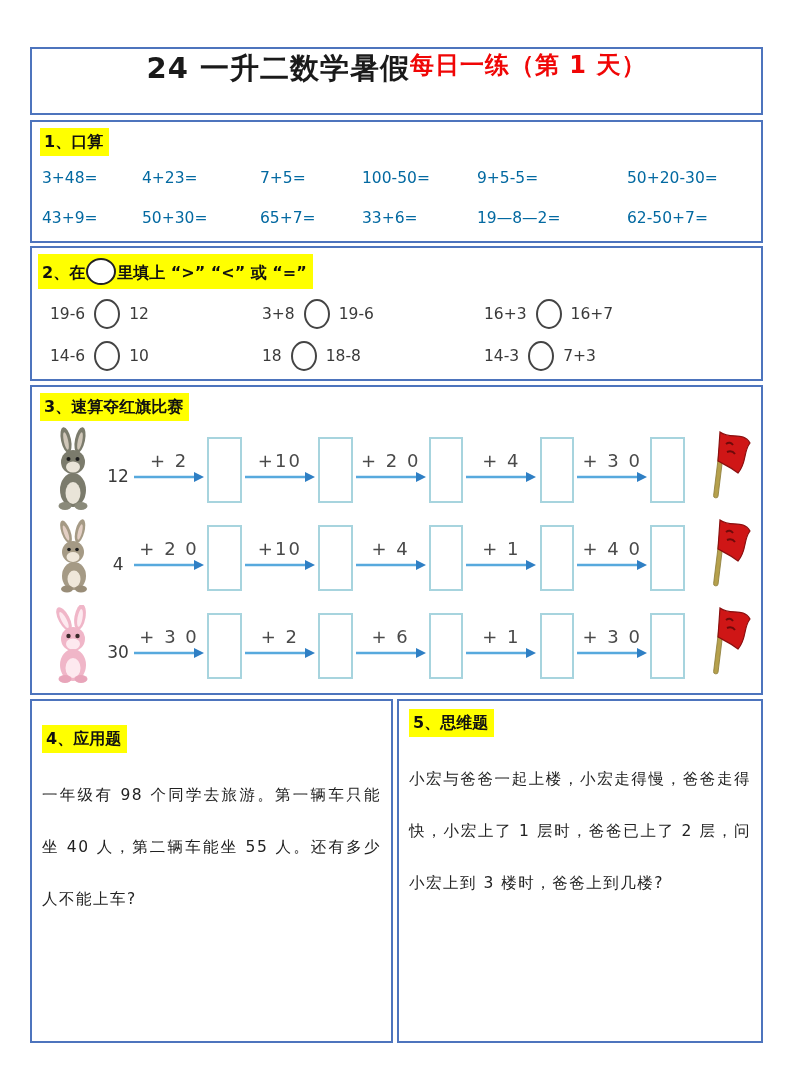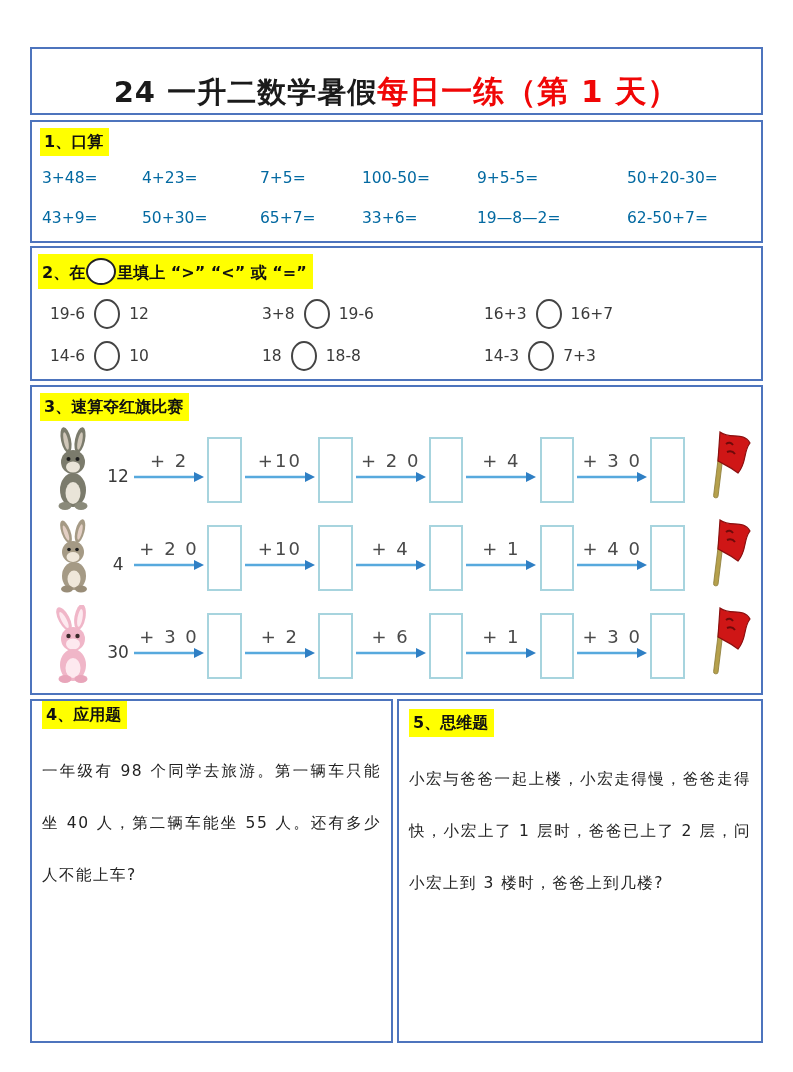--- a/index.html
+++ b/index.html
@@ -10,24 +10,24 @@
     color:#222;
     position:relative;
   }
   .page { padding:47px 30px 0 30px; }
 
   .boxed { border:2px solid #4d74bd; background:#fff; }
 
   
   .title-box {
     height:68px; margin-bottom:5px;
-    display:flex; align-items:flex-end; justify-content:center;
+    display:flex; align-items:flex-start; justify-content:center;
   }
   .title-box .t-black { font-size:29px; font-weight:bold; color:#1a1a1a; letter-spacing:1px;}
-  .title-box .t-red   { font-size:31px; font-weight:bold; color:#f00606; letter-spacing:1px;}
+  .title-box .t-red   { font-size:24px; font-weight:bold; color:#f00606; letter-spacing:1px;}
 
   
   .sec-heading {
     display:inline-block;
     background:#ffff00;
     font-weight:bold;
     font-size:16px;
     padding:4px 6px 4px 4px;
     color:#111;
     line-height:20px;
@@ -72,21 +72,21 @@
   .op-label { font-size:18px; color:#4a4a4a; letter-spacing:2px; white-space:nowrap; }
   .answer-box {
     width:35px; height:66px;
     border:2px solid #a7d4de; background:#fff;
     margin-top:2px;
   }
   .flag-cell { margin-left:8px; margin-top:-4px; }
 
   
   .bottom-row { display:flex; gap:4px; }
-  .sec4 { width:363px; height:344px; padding:0 10px; }
+  .sec4 { width:363px; height:344px; padding:24px 10px; }
   .sec5 { width:366px; height:344px; padding:8px 10px; }
   .problem-text {
     margin-top:16px;
     font-size:15.5px; color:#222;
     line-height:52px;
     text-align:justify;
     letter-spacing:1.5px;
   }
 </style>
 </head>

